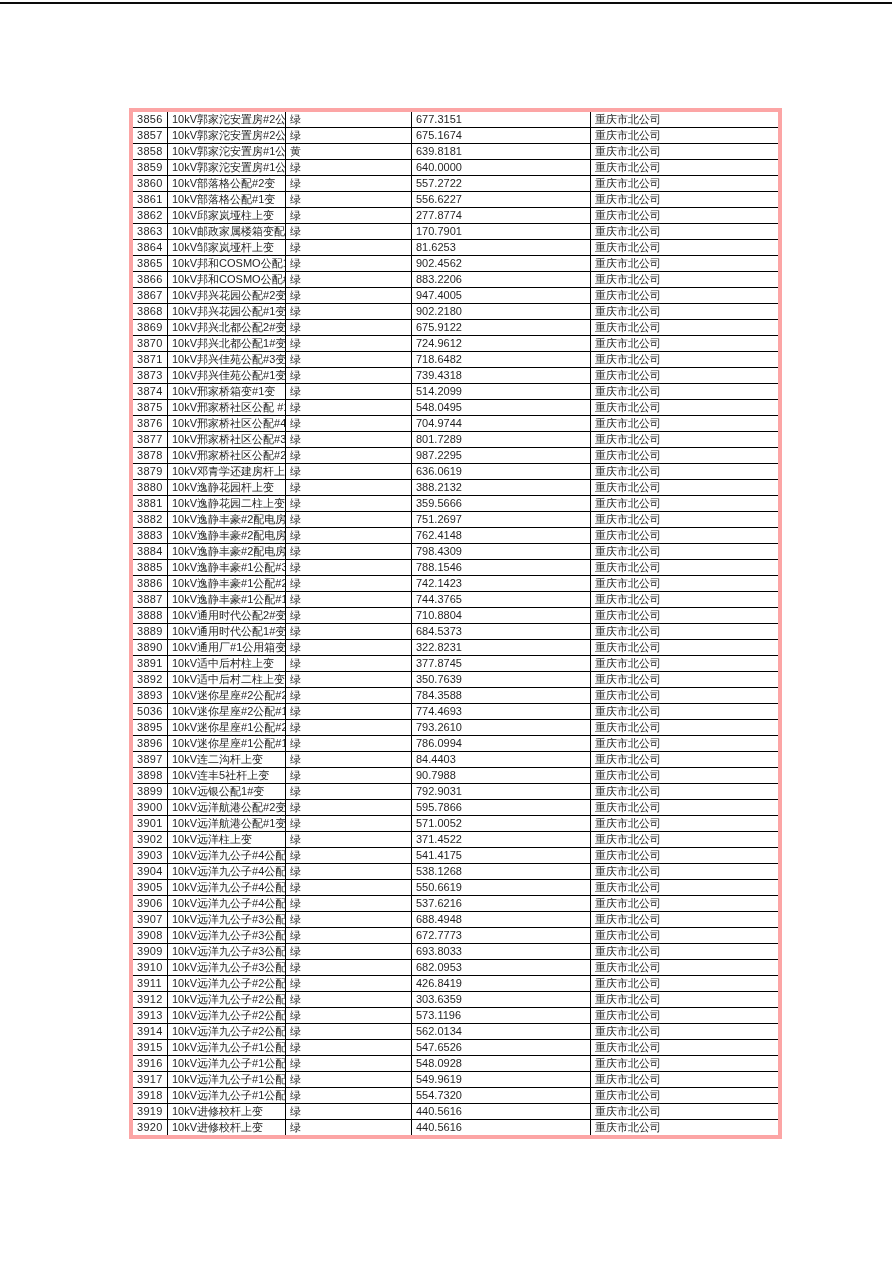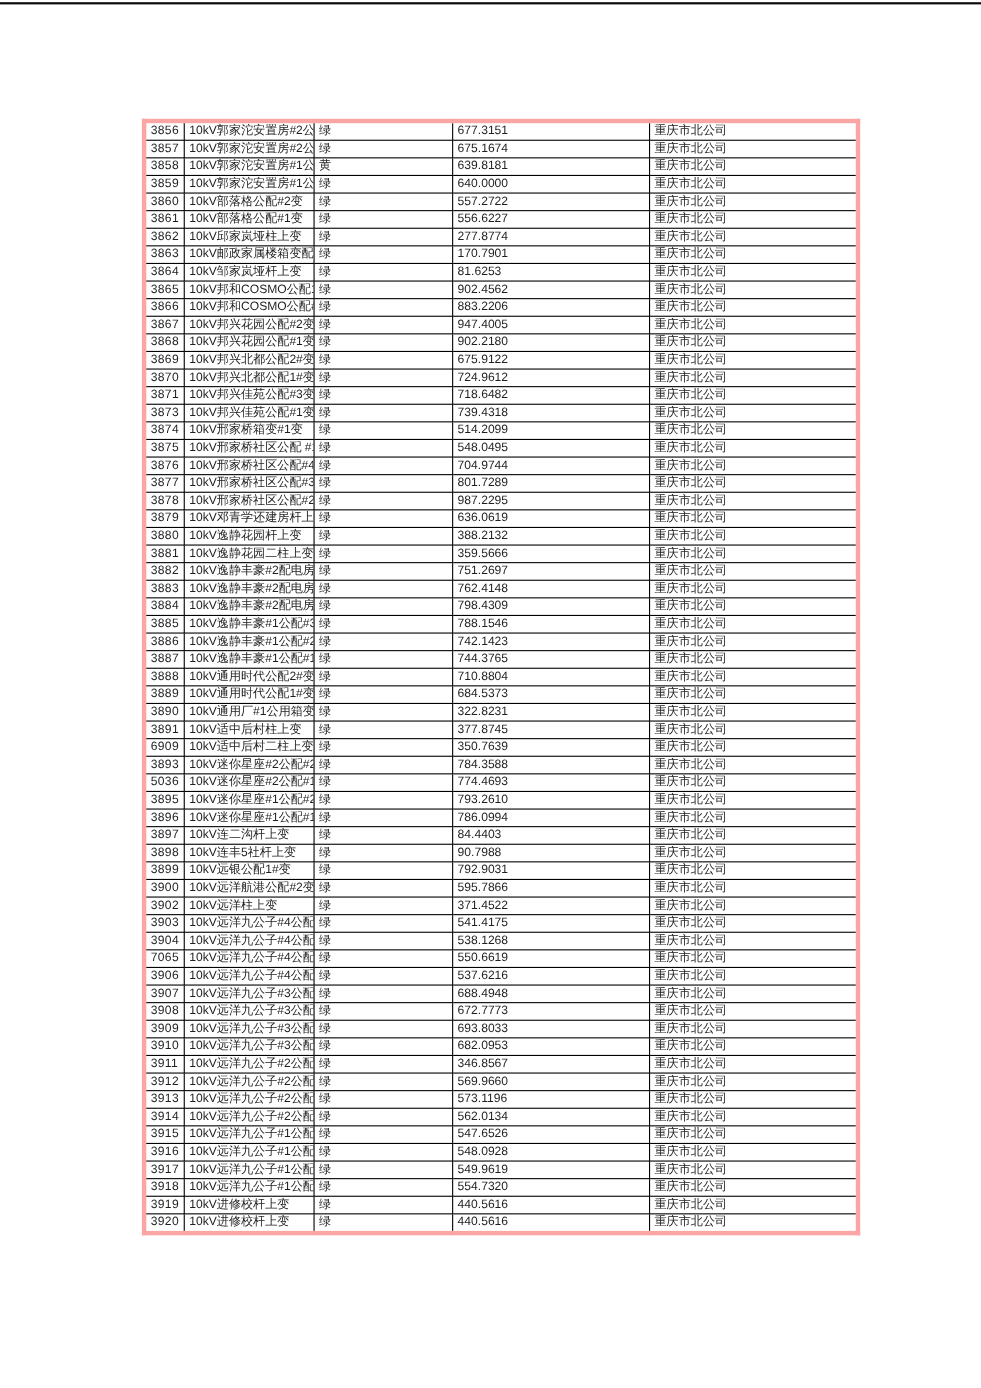--- a/index.html
+++ b/index.html
@@ -295,21 +295,21 @@
     <td class="c-company">重庆市北公司</td>
   </tr>
       <tr>
     <td class="c-id">3891</td>
     <td class="c-name">10kV适中后村柱上变</td>
     <td class="c-status">绿</td>
     <td class="c-value">377.8745</td>
     <td class="c-company">重庆市北公司</td>
   </tr>
       <tr>
-    <td class="c-id">6909</td>
+    <td class="c-id">3892</td>
     <td class="c-name">10kV适中后村二柱上变</td>
     <td class="c-status">绿</td>
     <td class="c-value">350.7639</td>
     <td class="c-company">重庆市北公司</td>
   </tr>
       <tr>
     <td class="c-id">3893</td>
     <td class="c-name">10kV迷你星座#2公配#2配</td>
     <td class="c-status">绿</td>
     <td class="c-value">784.3588</td>
@@ -358,20 +358,27 @@
     <td class="c-company">重庆市北公司</td>
   </tr>
       <tr>
     <td class="c-id">3900</td>
     <td class="c-name">10kV远洋航港公配#2变</td>
     <td class="c-status">绿</td>
     <td class="c-value">595.7866</td>
     <td class="c-company">重庆市北公司</td>
   </tr>
       <tr>
+    <td class="c-id">3901</td>
+    <td class="c-name">10kV远洋航港公配#1变</td>
+    <td class="c-status">绿</td>
+    <td class="c-value">571.0052</td>
+    <td class="c-company">重庆市北公司</td>
+  </tr>
+      <tr>
     <td class="c-id">3902</td>
     <td class="c-name">10kV远洋柱上变</td>
     <td class="c-status">绿</td>
     <td class="c-value">371.4522</td>
     <td class="c-company">重庆市北公司</td>
   </tr>
       <tr>
     <td class="c-id">3903</td>
     <td class="c-name">10kV远洋九公子#4公配#</td>
     <td class="c-status">绿</td>
@@ -379,21 +386,21 @@
     <td class="c-company">重庆市北公司</td>
   </tr>
       <tr>
     <td class="c-id">3904</td>
     <td class="c-name">10kV远洋九公子#4公配#</td>
     <td class="c-status">绿</td>
     <td class="c-value">538.1268</td>
     <td class="c-company">重庆市北公司</td>
   </tr>
       <tr>
-    <td class="c-id">7065</td>
+    <td class="c-id">3905</td>
     <td class="c-name">10kV远洋九公子#4公配#</td>
     <td class="c-status">绿</td>
     <td class="c-value">550.6619</td>
     <td class="c-company">重庆市北公司</td>
   </tr>
       <tr>
     <td class="c-id">3906</td>
     <td class="c-name">10kV远洋九公子#4公配#</td>
     <td class="c-status">绿</td>
     <td class="c-value">537.6216</td>
@@ -424,28 +431,28 @@
     <td class="c-id">3910</td>
     <td class="c-name">10kV远洋九公子#3公配#</td>
     <td class="c-status">绿</td>
     <td class="c-value">682.0953</td>
     <td class="c-company">重庆市北公司</td>
   </tr>
       <tr>
     <td class="c-id">3911</td>
     <td class="c-name">10kV远洋九公子#2公配#</td>
     <td class="c-status">绿</td>
-    <td class="c-value">346.8567</td>
+    <td class="c-value">426.8419</td>
     <td class="c-company">重庆市北公司</td>
   </tr>
       <tr>
     <td class="c-id">3912</td>
     <td class="c-name">10kV远洋九公子#2公配#</td>
     <td class="c-status">绿</td>
-    <td class="c-value">569.9660</td>
+    <td class="c-value">303.6359</td>
     <td class="c-company">重庆市北公司</td>
   </tr>
       <tr>
     <td class="c-id">3913</td>
     <td class="c-name">10kV远洋九公子#2公配#</td>
     <td class="c-status">绿</td>
     <td class="c-value">573.1196</td>
     <td class="c-company">重庆市北公司</td>
   </tr>
       <tr>

